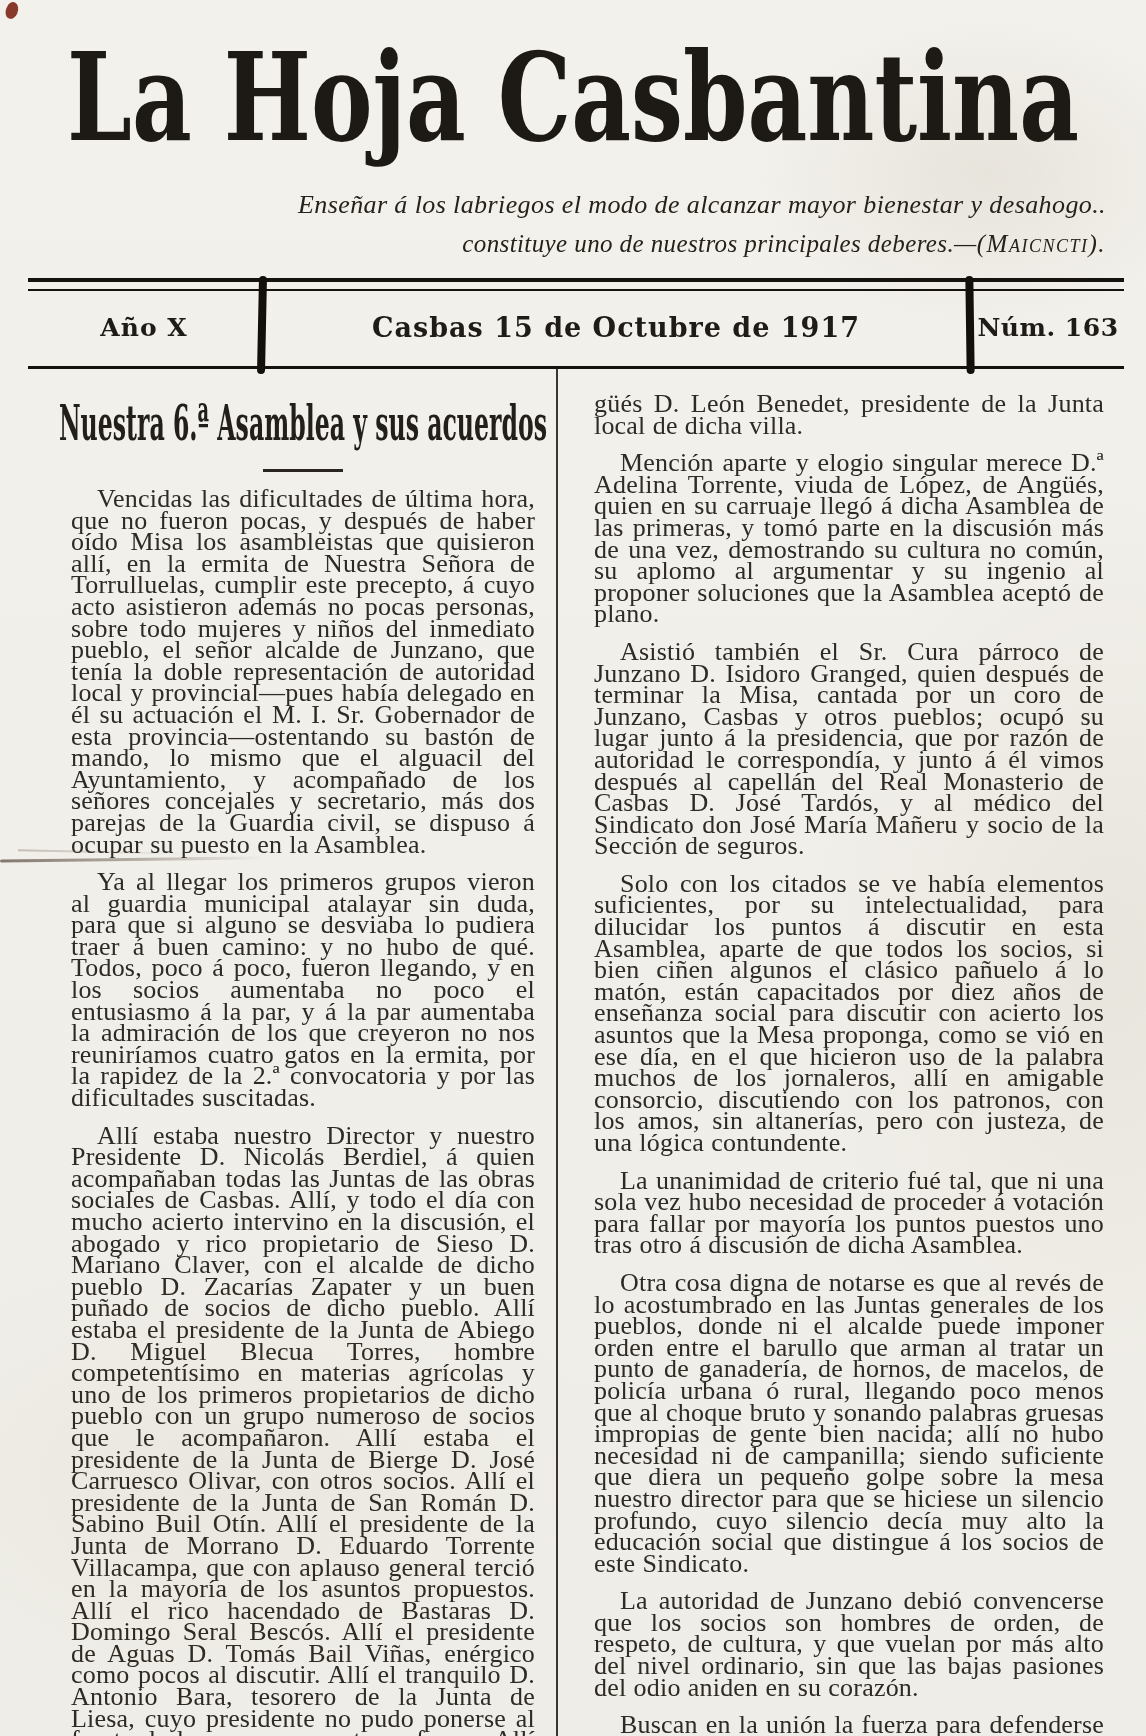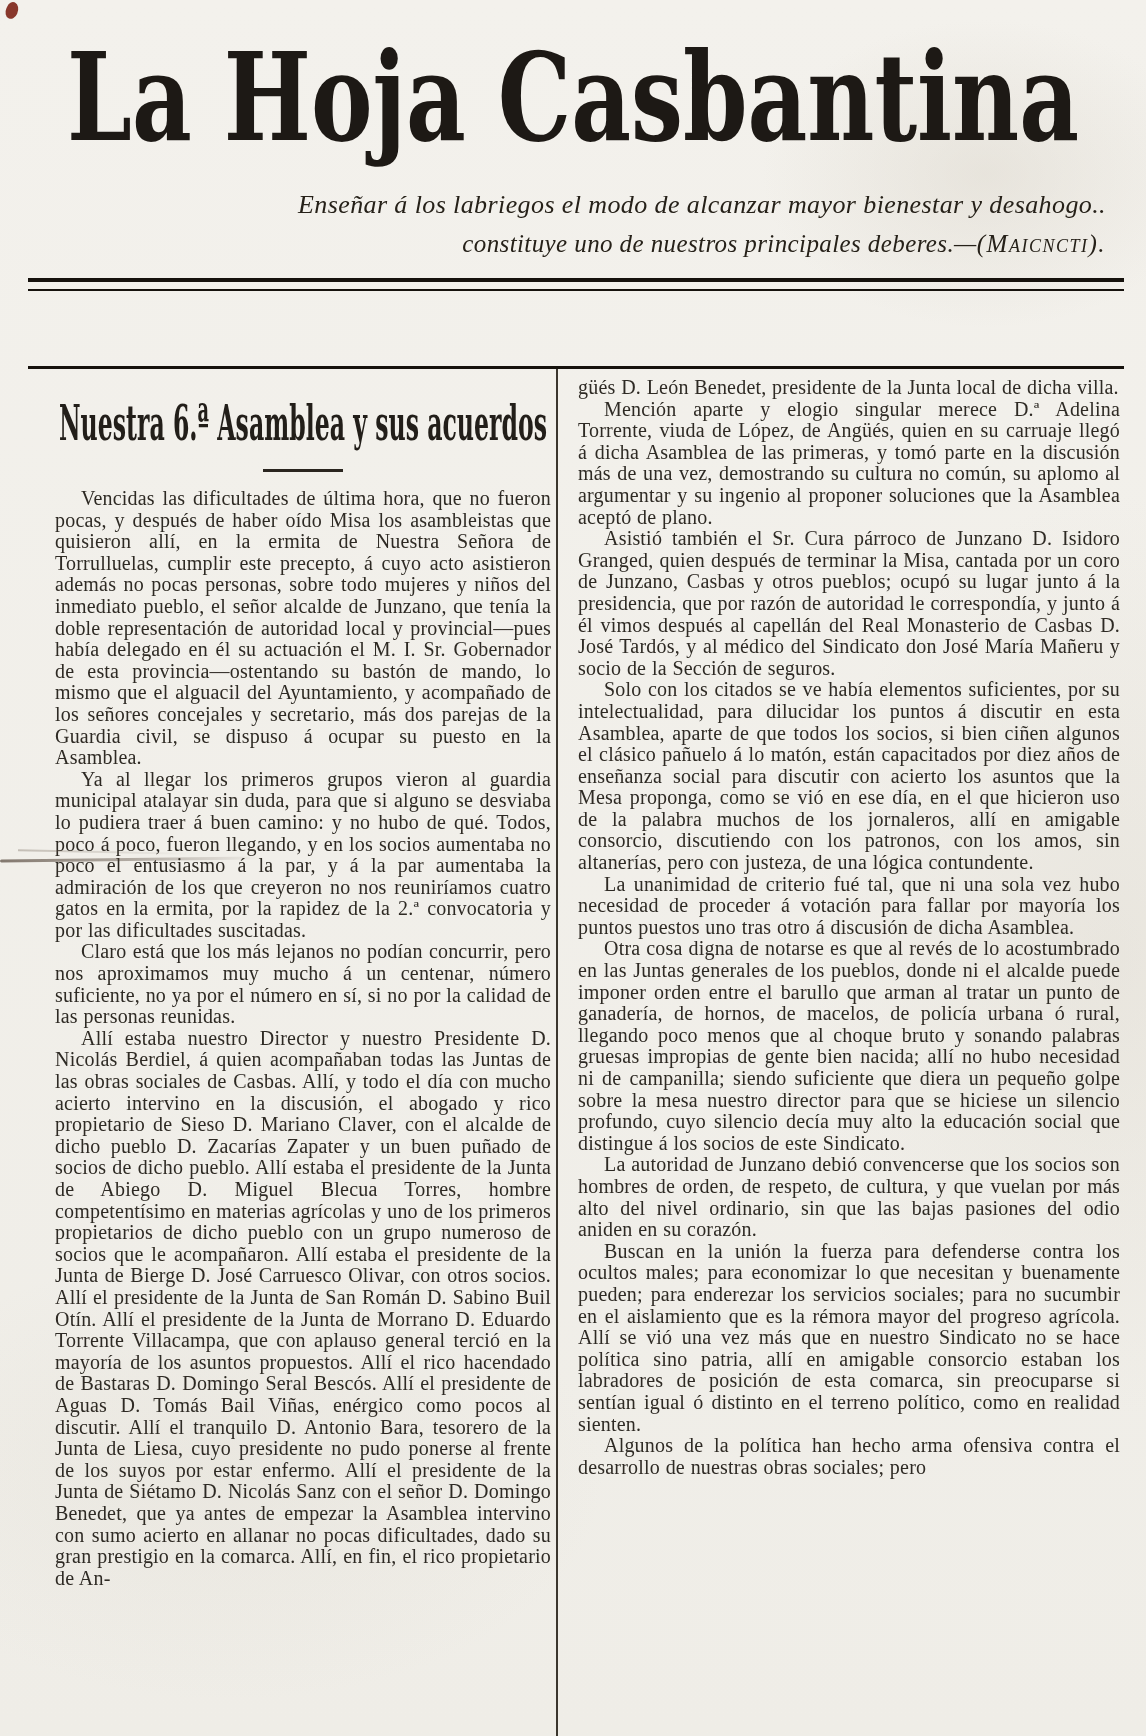--- a/index.html
+++ b/index.html
@@ -54,22 +54,22 @@
   .columns { position:absolute; top:369px; left:0; right:0; bottom:0;
     display:flex; padding:0 24px 0 30px; box-sizing:border-box;border-radius:15px; }
   .col-left  { flex:0 0 526px; box-sizing:border-box; padding:0 5px 0 25px; }
   .col-divider { width:2px; background:#3b362e; }
   .col-right { flex:1; box-sizing:border-box; padding:8px 2px 0 20px; }
 
   .headline-svg { display:block; width:100%; height:74px; margin-top:16px; }
   .headline-svg text { font-family:"DejaVu Serif", serif; font-weight:700; fill:#221e19; }
   .headline-rule { width:80px; height:3px; background:#2a251f; margin:10px auto 16px; }
 
-  .body-par { margin:0; text-align:justify; text-indent:26px;
-    font-size:20px; line-height:21.6px; letter-spacing:.2px; color:#2e2a24;
+  .body-par { margin:16px; text-align:justify; text-indent:26px;
+    font-size:26px; line-height:21.6px; letter-spacing:.2px; color:#2e2a24;
     word-spacing:.5px;font-family:Liberation Serif, serif; }
   .body-par.no-indent { text-indent:0; }
 </style>
 </head>
 <body>
 
 <div class="page">
 
   <div class="red-mark"></div>
 
@@ -79,34 +79,40 @@
 
   <div class="tagline">
     <div class="tag1">Enseñar á los labriegos el modo de alcanzar mayor bienestar y desahogo..</div>
     <div class="tag2">
       <span>constituye uno de nuestros principales deberes.—</span><span class="sc">(Maicncti).</span>
     </div>
   </div>
 
   <div class="double-rule"></div>
 
+  <div class="dateline">
+    <div class="dl-year">Año X</div>
+    <div class="dl-bar b1"></div>
+    <div class="dl-date">Casbas 15 de Octubre de 1917</div>
+    <div class="dl-bar b2"></div>
+    <div class="dl-num">Núm. 163</div>
+  </div>
 
   <div class="mid-rule"></div>
 
   <div class="columns">
 
     <div class="col-left">
       <svg class="headline-svg" viewBox="0 0 500 74" aria-hidden="true">
         <text x="250" y="55" text-anchor="middle" font-size="49" textLength="492" lengthAdjust="spacingAndGlyphs">Nuestra 6.ª Asamblea y sus acuerdos</text>
       </svg>
       <div class="headline-rule"></div>
       <div>
           <p class="body-par">Vencidas las dificultades de última hora, que no fueron pocas, y después de haber oído Misa los asambleistas que quisieron allí, en la ermita de Nuestra Señora de Torrulluelas, cumplir este precepto, á cuyo acto asistieron además no pocas personas, sobre todo mujeres y niños del inmediato pueblo, el señor alcalde de Junzano, que tenía la doble representación de autoridad local y provincial—pues había delegado en él su actuación el M. I. Sr. Gobernador de esta provincia—ostentando su bastón de mando, lo mismo que el alguacil del Ayuntamiento, y acompañado de los señores concejales y secretario, más dos parejas de la Guardia civil, se dispuso á ocupar su puesto en la Asamblea.</p>
           <p class="body-par">Ya al llegar los primeros grupos vieron al guardia municipal atalayar sin duda, para que si alguno se desviaba lo pudiera traer á buen camino: y no hubo de qué. Todos, poco á poco, fueron llegando, y en los socios aumentaba no poco el entusiasmo á la par, y á la par aumentaba la admiración de los que creyeron no nos reuniríamos cuatro gatos en la ermita, por la rapidez de la 2.ª convocatoria y por las dificultades suscitadas.</p>
-          <p class="body-par">Claro está que los más lejanos no podían concurrir, pero nos aproximamos muy mucho á un centenar, número suficiente, no ya por el número en sí, si no por la calidad de las personas reunidas.</p>
           <p class="body-par">Allí estaba nuestro Director y nuestro Presidente D. Nicolás Berdiel, á quien acompañaban todas las Juntas de las obras sociales de Casbas. Allí, y todo el día con mucho acierto intervino en la discusión, el abogado y rico propietario de Sieso D. Mariano Claver, con el alcalde de dicho pueblo D. Zacarías Zapater y un buen puñado de socios de dicho pueblo. Allí estaba el presidente de la Junta de Abiego D. Miguel Blecua Torres, hombre competentísimo en materias agrícolas y uno de los primeros propietarios de dicho pueblo con un grupo numeroso de socios que le acompañaron. Allí estaba el presidente de la Junta de Bierge D. José Carruesco Olivar, con otros socios. Allí el presidente de la Junta de San Román D. Sabino Buil Otín. Allí el presidente de la Junta de Morrano D. Eduardo Torrente Villacampa, que con aplauso general terció en la mayoría de los asuntos propuestos. Allí el rico hacendado de Bastaras D. Domingo Seral Bescós. Allí el presidente de Aguas D. Tomás Bail Viñas, enérgico como pocos al discutir. Allí el tranquilo D. Antonio Bara, tesorero de la Junta de Liesa, cuyo presidente no pudo ponerse al frente de los suyos por estar enfermo. Allí el presidente de la Junta de Siétamo D. Nicolás Sanz con el señor D. Domingo Benedet, que ya antes de empezar la Asamblea intervino con sumo acierto en allanar no pocas dificultades, dado su gran prestigio en la comarca. Allí, en fin, el rico propietario de An-</p>
         </div>
     </div>
 
     <div class="col-divider"></div>
 
     <div class="col-right">
         <p class="body-par no-indent">güés D. León Benedet, presidente de la Junta local de dicha villa.</p>
         <p class="body-par">Mención aparte y elogio singular merece D.ª Adelina Torrente, viuda de López, de Angüés, quien en su carruaje llegó á dicha Asamblea de las primeras, y tomó parte en la discusión más de una vez, demostrando su cultura no común, su aplomo al argumentar y su ingenio al proponer soluciones que la Asamblea aceptó de plano.</p>
         <p class="body-par">Asistió también el Sr. Cura párroco de Junzano D. Isidoro Granged, quien después de terminar la Misa, cantada por un coro de Junzano, Casbas y otros pueblos; ocupó su lugar junto á la presidencia, que por razón de autoridad le correspondía, y junto á él vimos después al capellán del Real Monasterio de Casbas D. José Tardós, y al médico del Sindicato don José María Mañeru y socio de la Sección de seguros.</p>

